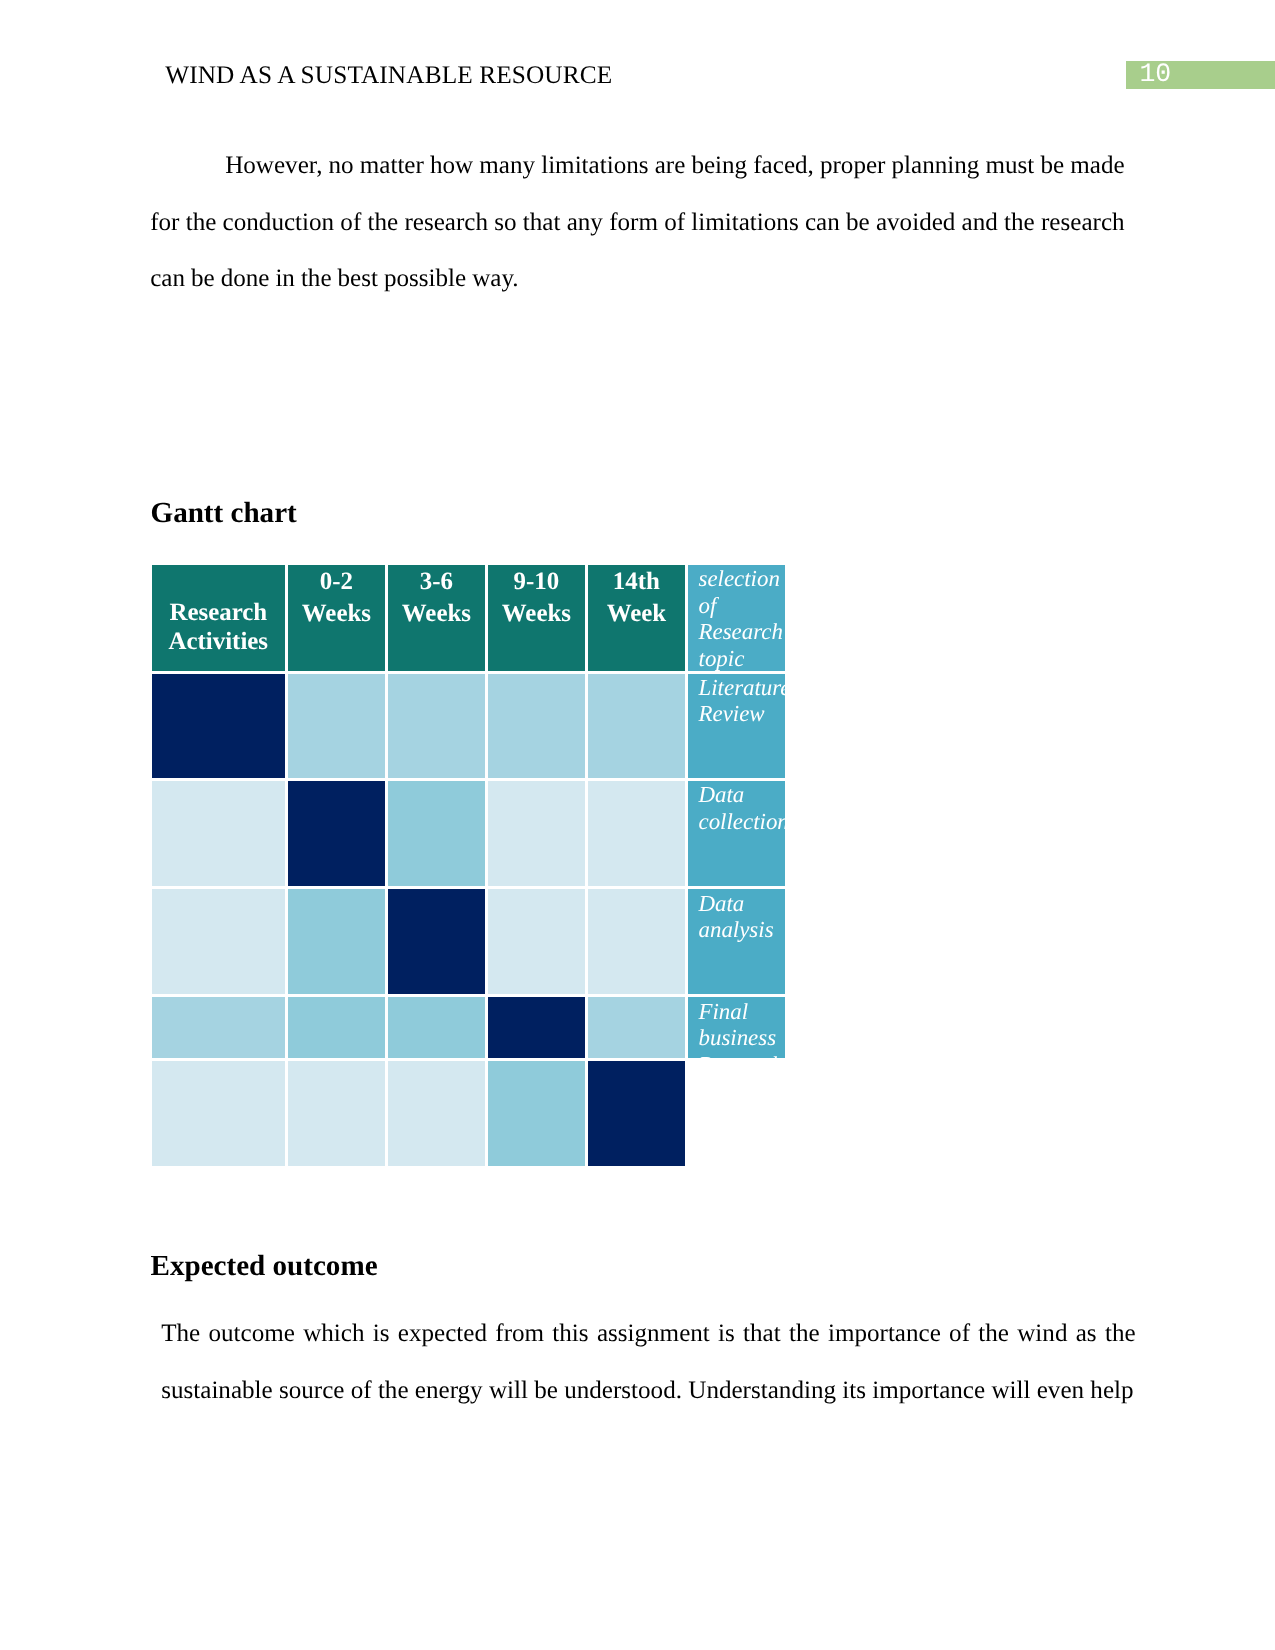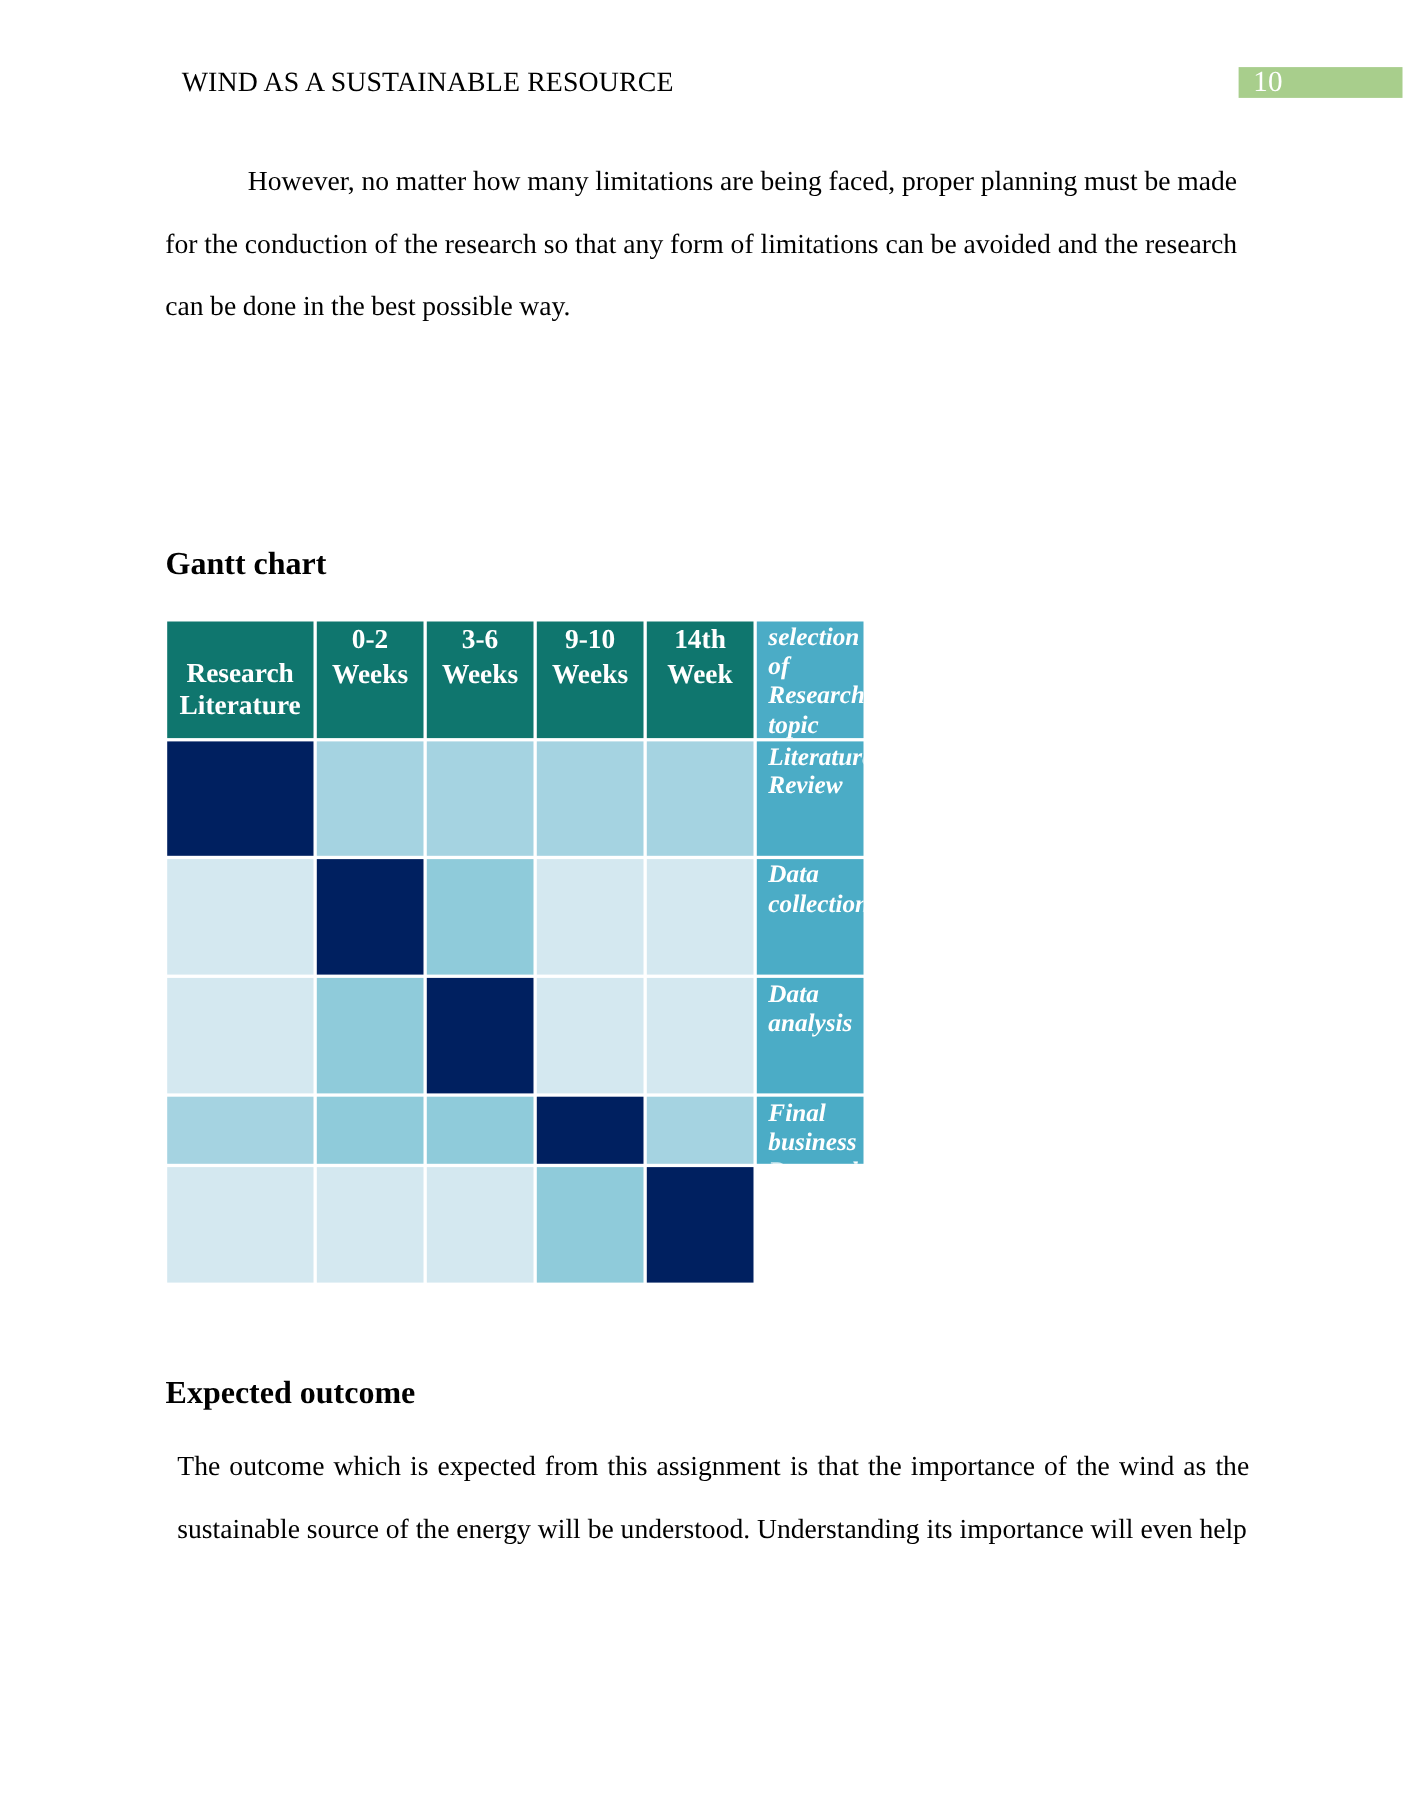--- a/index.html
+++ b/index.html
@@ -23,21 +23,21 @@
     position:absolute; left:165.2px; top:63px;
     font-size:25.3px; line-height:1; letter-spacing:0.12px;
     white-space:nowrap;
   }
   .pgbadge {
     position:absolute; left:1125.6px; top:60.9px; width:149.4px; height:27.8px;
     background:#a8ce8c;
   }
   .pgnum {
     position:absolute; left:1139.4px; top:61.3px;
-    font-size:26.5px; line-height:27.8px; color:#ffffff;
+    font-size:26.5px; line-height:27.8px; color:#ffffff;font-family:Liberation Mono, monospace;
   }
 
   
   .para {
     position:absolute; left:150.2px; width:974.4px;
     font-size:25.1px; line-height:56.6px;
     text-align:justify;
   }
   
   .para.tight { word-spacing:-0.3px; }
@@ -61,21 +61,21 @@
   .gantt .hcell {
     background:#0f766e;
     text-align:center; font-weight:bold; font-size:24.9px; line-height:31.4px;
     padding-top:1.2px;
   }
   .gantt .hcell.first {
     text-align:center; padding-top:33.8px; line-height:28.7px;
   }
   .gantt .lcell {
     background:#4bacc6;
-    font-weight:bold; font-style:italic; font-size:22.9px; line-height:26.5px;
+    font-weight:normal; font-style:italic; font-size:22.9px; line-height:26.5px;
     padding:1.2px 20px 0 10.3px;
   }
   .c-dark { background:#002060; }
   .c-med  { background:#a5d3e1; }
   .c-med2 { background:#8fcbda; }
   .c-lite { background:#d4e8f0; }
 </style>
 </head>
 <body>
 
@@ -85,21 +85,21 @@
     <div class="hdr-title">WIND AS A SUSTAINABLE RESOURCE</div>
     <div class="pgbadge"></div>
     <div class="pgnum">10</div>
   </div>
 
   <div class="para tight" style="top:138.1px;"><span class="ind"></span><span>However, no matter how many limitations are being faced, proper planning must be made for the conduction of the research so that any form of limitations can be avoided and the research can be done in the best possible way.</span></div>
 
   <div class="h2" style="top:498.9px;">Gantt chart</div>
 
   <div class="gantt" id="gantt-root" role="table">
-      <div class="hcell first" role="columnheader">Research Literature</div>
+      <div class="hcell first" role="columnheader">Research Activities</div>
       <div class="hcell" role="columnheader">0-2 Weeks</div>
       <div class="hcell" role="columnheader">3-6 Weeks</div>
       <div class="hcell" role="columnheader">9-10 Weeks</div>
       <div class="hcell" role="columnheader">14th Week</div>
       <div class="lcell" role="rowheader">selection of Research topic</div>
       <div class="c-dark" role="cell"></div>
       <div class="c-med" role="cell"></div>
       <div class="c-med" role="cell"></div>
       <div class="c-med" role="cell"></div>
       <div class="c-med" role="cell"></div>

